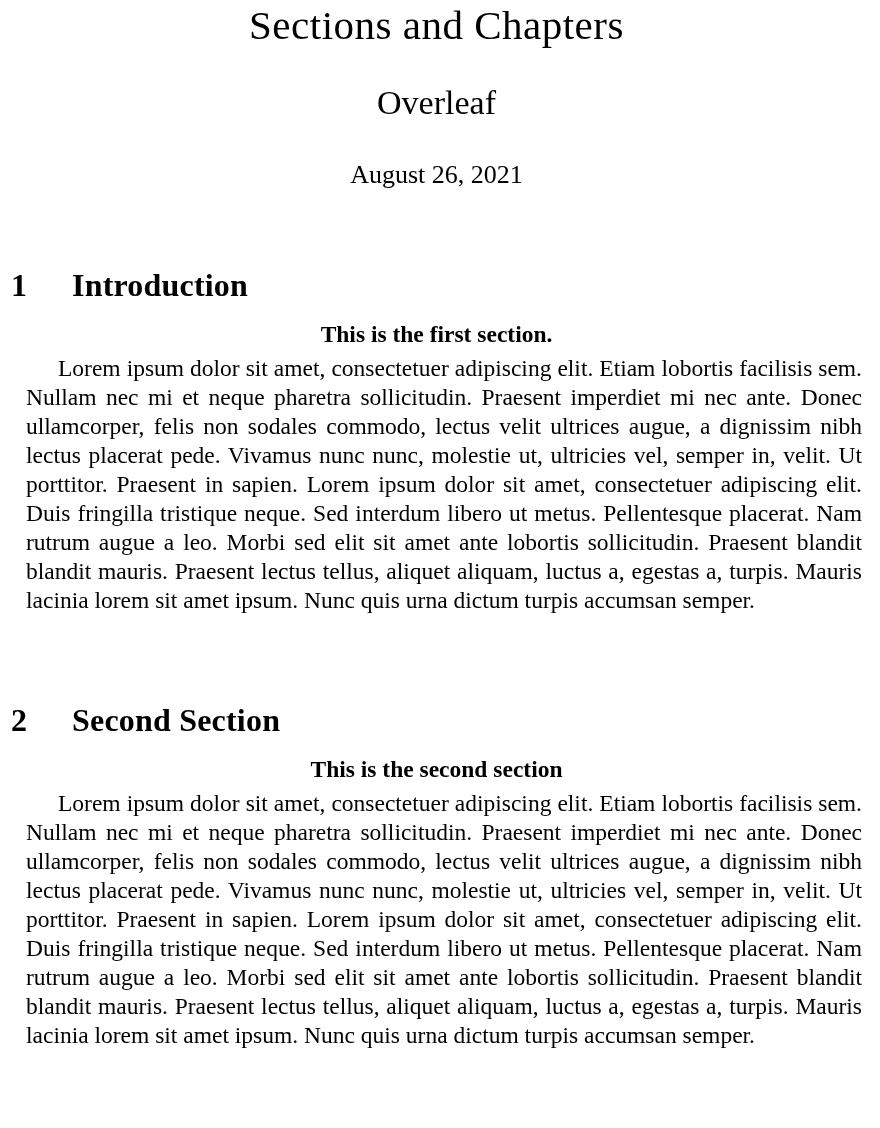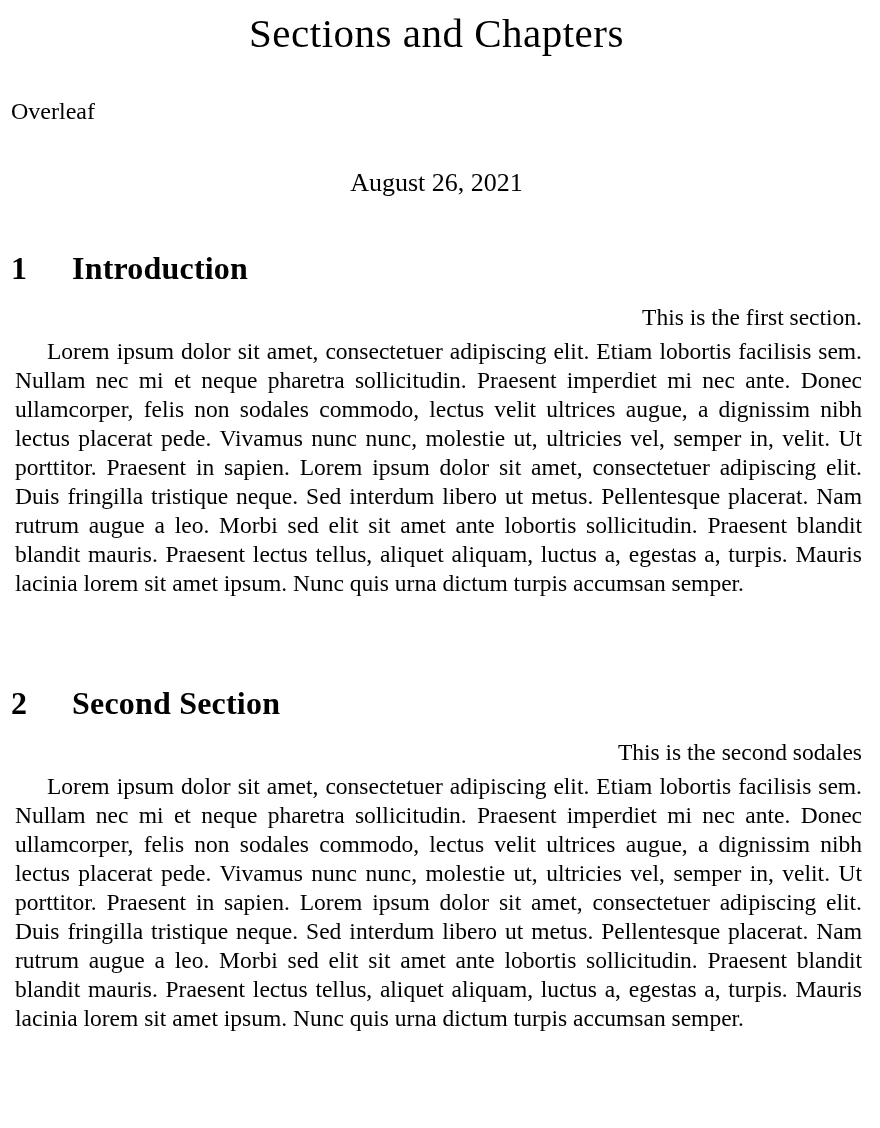--- a/index.html
+++ b/index.html
@@ -16,69 +16,70 @@
     font-family: "Liberation Serif", "DejaVu Serif", serif;
     overflow: hidden;
     box-sizing: border-box;
     padding-left: 11px;
   }
   .textblock {
     width: 851px;
   }
   
   .doc-title {
-    margin: 10px 0 0 0;
+    margin: 2px 0 0 0;
     font-size: 41px;
     line-height: 46px;
     font-weight: 400;
     text-align: center;
     letter-spacing: 0.5px;
   }
   .doc-author {
     margin: 40px 0 16px 0;
-    font-size: 24px;
+    font-size: 34px;
     line-height: 30px;
     font-weight: 400;
-    text-align: left;
+    text-align: center;
   }
   .doc-date {
     margin: 42px 0 0 0;
     font-size: 26px;
     line-height: 30px;
     font-weight: 400;
     text-align: center;
   }
   
   .section-heading {
     margin: 0;
     font-size: 32px;
     line-height: 36px;
     font-weight: 700;
     letter-spacing: 0.2px;
   }
   .section-heading.first {
-    margin-top: 52px;
+    margin-top: 77px;
   }
   .section-heading.second {
     margin-top: 87px;
   }
   .section-number {
     display: inline-block;
     min-width: 61px;
   }
   .body-text {
     font-size: 23.5px;
     line-height: 29px;
   }
   p.lead-paragraph {
     margin: 17px 0 0 0;
-    text-align: right;
+    text-align: center;
+    font-weight: bold;
   }
   p.body-paragraph {
-    margin: 5px 0 0 4px;
+    margin: 5px 0 0 15px;
     text-align: justify;
     text-indent: 32px;
     hyphens: none;
   }
 </style>
 </head>
 <body>
 
 <div class="page">
   <div class="textblock">
@@ -93,19 +94,19 @@
       <h2 class="section-heading first"><span class="section-number">1</span><span>Introduction</span></h2>
 
       <p class="body-text lead-paragraph">This is the first section.</p>
 
       <p class="body-text body-paragraph">Lorem ipsum dolor sit amet, consectetuer adipiscing elit. Etiam lobortis facilisis sem. Nullam nec mi et neque pharetra sollicitudin. Praesent imperdiet mi nec ante. Donec ullamcorper, felis non sodales commodo, lectus velit ultrices augue, a dignissim nibh lectus placerat pede. Vivamus nunc nunc, molestie ut, ultricies vel, semper in, velit. Ut porttitor. Praesent in sapien. Lorem ipsum dolor sit amet, consectetuer adipiscing elit. Duis fringilla tristique neque. Sed interdum libero ut metus. Pellentesque placerat. Nam rutrum augue a leo. Morbi sed elit sit amet ante lobortis sollicitudin. Praesent blandit blandit mauris. Praesent lectus tellus, aliquet aliquam, luctus a, egestas a, turpis. Mauris lacinia lorem sit amet ipsum. Nunc quis urna dictum turpis accumsan semper.</p>
     </div>
 
     <div>
       <h2 class="section-heading second"><span class="section-number">2</span><span>Second Section</span></h2>
 
-      <p class="body-text lead-paragraph">This is the second sodales</p>
+      <p class="body-text lead-paragraph">This is the second section</p>
 
       <p class="body-text body-paragraph">Lorem ipsum dolor sit amet, consectetuer adipiscing elit. Etiam lobortis facilisis sem. Nullam nec mi et neque pharetra sollicitudin. Praesent imperdiet mi nec ante. Donec ullamcorper, felis non sodales commodo, lectus velit ultrices augue, a dignissim nibh lectus placerat pede. Vivamus nunc nunc, molestie ut, ultricies vel, semper in, velit. Ut porttitor. Praesent in sapien. Lorem ipsum dolor sit amet, consectetuer adipiscing elit. Duis fringilla tristique neque. Sed interdum libero ut metus. Pellentesque placerat. Nam rutrum augue a leo. Morbi sed elit sit amet ante lobortis sollicitudin. Praesent blandit blandit mauris. Praesent lectus tellus, aliquet aliquam, luctus a, egestas a, turpis. Mauris lacinia lorem sit amet ipsum. Nunc quis urna dictum turpis accumsan semper.</p>
     </div>
 
   </div>
 </div>
 
 </body></html>

